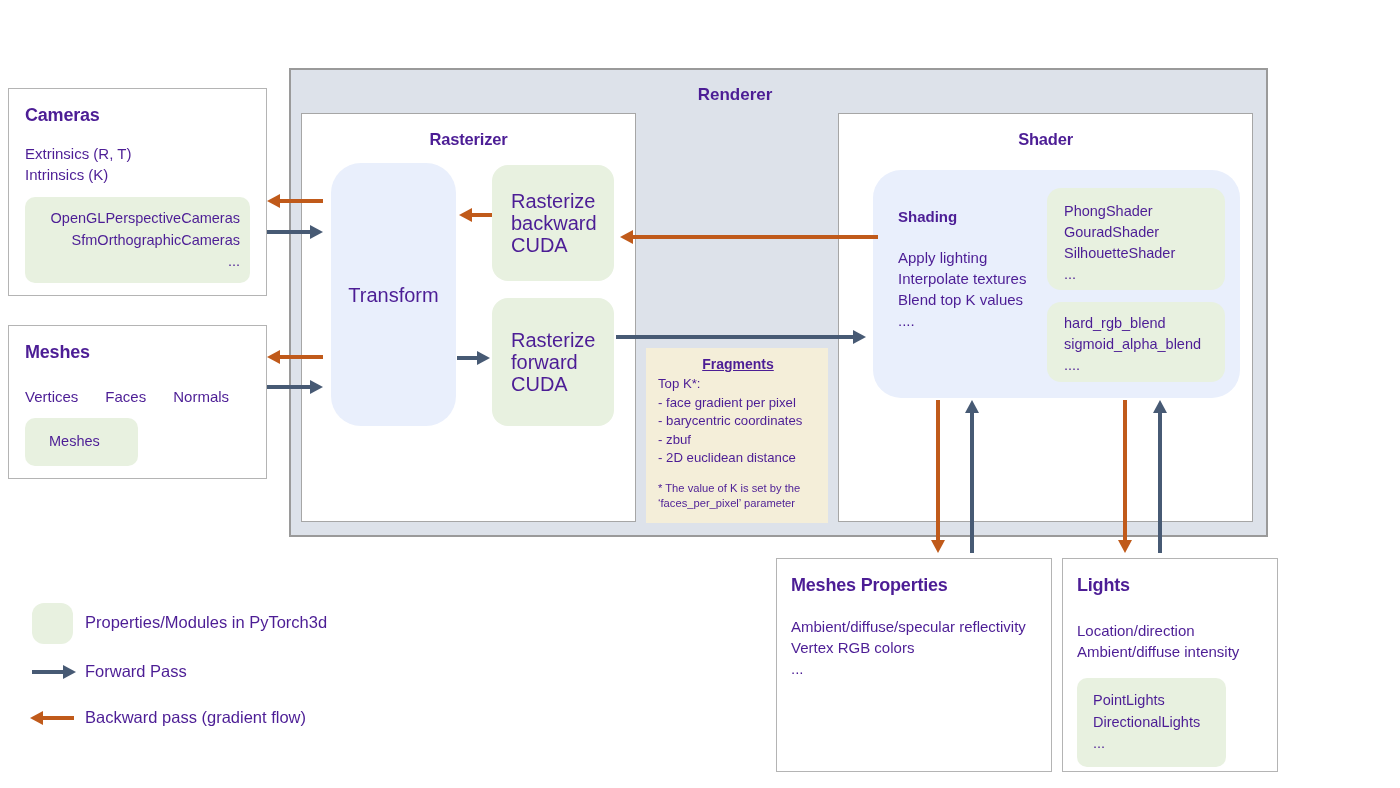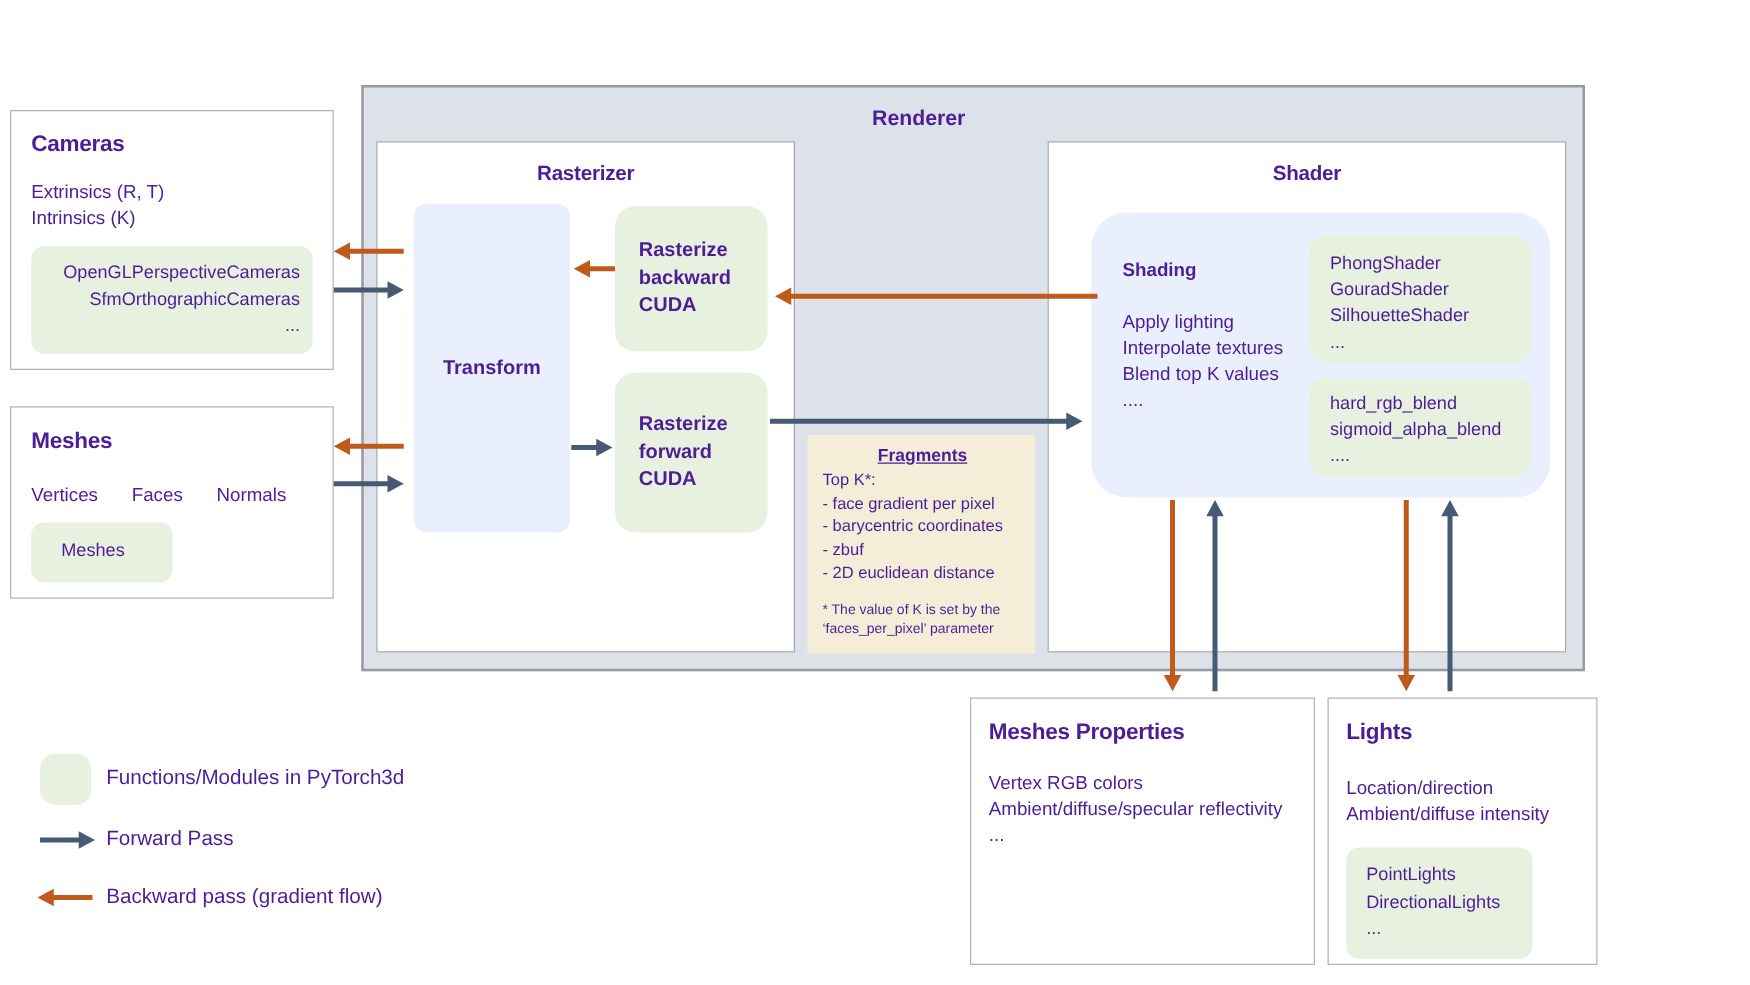--- a/index.html
+++ b/index.html
@@ -14,23 +14,23 @@
   .box-title{font-size:18px;font-weight:700;letter-spacing:-.2px;}
   .line{font-size:15px;line-height:21px;}
   .mod{background:#e8f1e0;border-radius:10px;font-size:14.5px;line-height:21.5px;}
   
   .renderer{position:absolute;left:289px;top:68px;width:979px;height:469px;
     background:#dde2ea;border:2px solid #9a9a9a;box-sizing:border-box;}
   .renderer-title{position:absolute;left:640px;top:85px;width:190px;text-align:center;
     font-size:17px;font-weight:700;}
   .panel{position:absolute;background:#ffffff;border:1.5px solid #a6a6a6;box-sizing:border-box;}
   .panel-title{text-align:center;padding-top:16px;font-size:16.5px;font-weight:700;letter-spacing:-.2px;}
-  .bluebox{position:absolute;background:#e9effc;border-radius:10px;box-sizing:border-box;}
+  .bluebox{position:absolute;background:#e9effc;border-radius:30px;box-sizing:border-box;}
   .greenbox{position:absolute;background:#e8f1e0;border-radius:16px;box-sizing:border-box;}
-  .boldlines{font-size:16px;font-weight:700;line-height:22px;}
+  .boldlines{font-size:20px;font-weight:400;line-height:22px;}
   
   .fragments{position:absolute;left:646px;top:348px;width:182px;height:175px;
     background:#f4eed9;box-sizing:border-box;padding:8px 10px 0 12px;}
   .frag-title{text-align:center;font-size:14px;font-weight:700;margin-bottom:3px;text-decoration:underline;}
   .frag-line{font-size:13.2px;line-height:18.5px;}
   .frag-foot{font-size:11.2px;line-height:15px;margin-top:13px;}
   
   .arrow{position:absolute;}
   .bwd{color:#c05a1a;}
   .fwd{color:#475a74;}
@@ -148,22 +148,22 @@
       <div class="mod" style="margin-top:13px;display:inline-block;padding:13px 38px 13px 24px;">
         <div>Meshes</div>
       </div>
     </div>
   </div>
 
   <div class="obox" style="left:776px;top:558px;width:276px;height:214px;">
     <div class="pad" style="padding:16px 12px 0 14px;">
       <div class="box-title">Meshes Properties</div>
       <div style="height:20px;"></div>
+      <div class="line">Ambient/diffuse/specular reflectivity</div>
       <div class="line">Vertex RGB colors</div>
-      <div class="line">Ambient/diffuse/specular reflectivity</div>
       <div class="line">...</div>
     </div>
   </div>
 
   <div class="obox" style="left:1062px;top:558px;width:216px;height:214px;">
     <div class="pad" style="padding:16px 10px 0 14px;">
       <div class="box-title">Lights</div>
       <div style="height:24px;"></div>
       <div class="line">Location/direction</div>
       <div class="line">Ambient/diffuse intensity</div>
@@ -225,21 +225,21 @@
   <div class="arrow v vd bwd" style="left:1118px;top:400px;height:153px;">
       <span class="shaft"></span>
       <span class="head"></span>
     </div>
   <div class="arrow v vu fwd" style="left:1153px;top:400px;height:153px;">
       <span class="shaft"></span>
       <span class="head"></span>
     </div>
 
   <div class="legend-swatch"></div>
-  <div class="legend-label" style="left:85px;top:613px;">Functions/Modules in PyTorch3d</div>
+  <div class="legend-label" style="left:85px;top:613px;">Properties/Modules in PyTorch3d</div>
   <div class="arrow h hr fwd" style="left:32px;top:665px;width:44px;">
       <span class="shaft"></span>
       <span class="head"></span>
     </div>
   <div class="legend-label" style="left:85px;top:662px;">Forward Pass</div>
   <div class="arrow h hl bwd" style="left:30px;top:711px;width:44px;">
       <span class="shaft"></span>
       <span class="head"></span>
     </div>
   <div class="legend-label" style="left:85px;top:708px;">Backward pass (gradient flow)</div>

